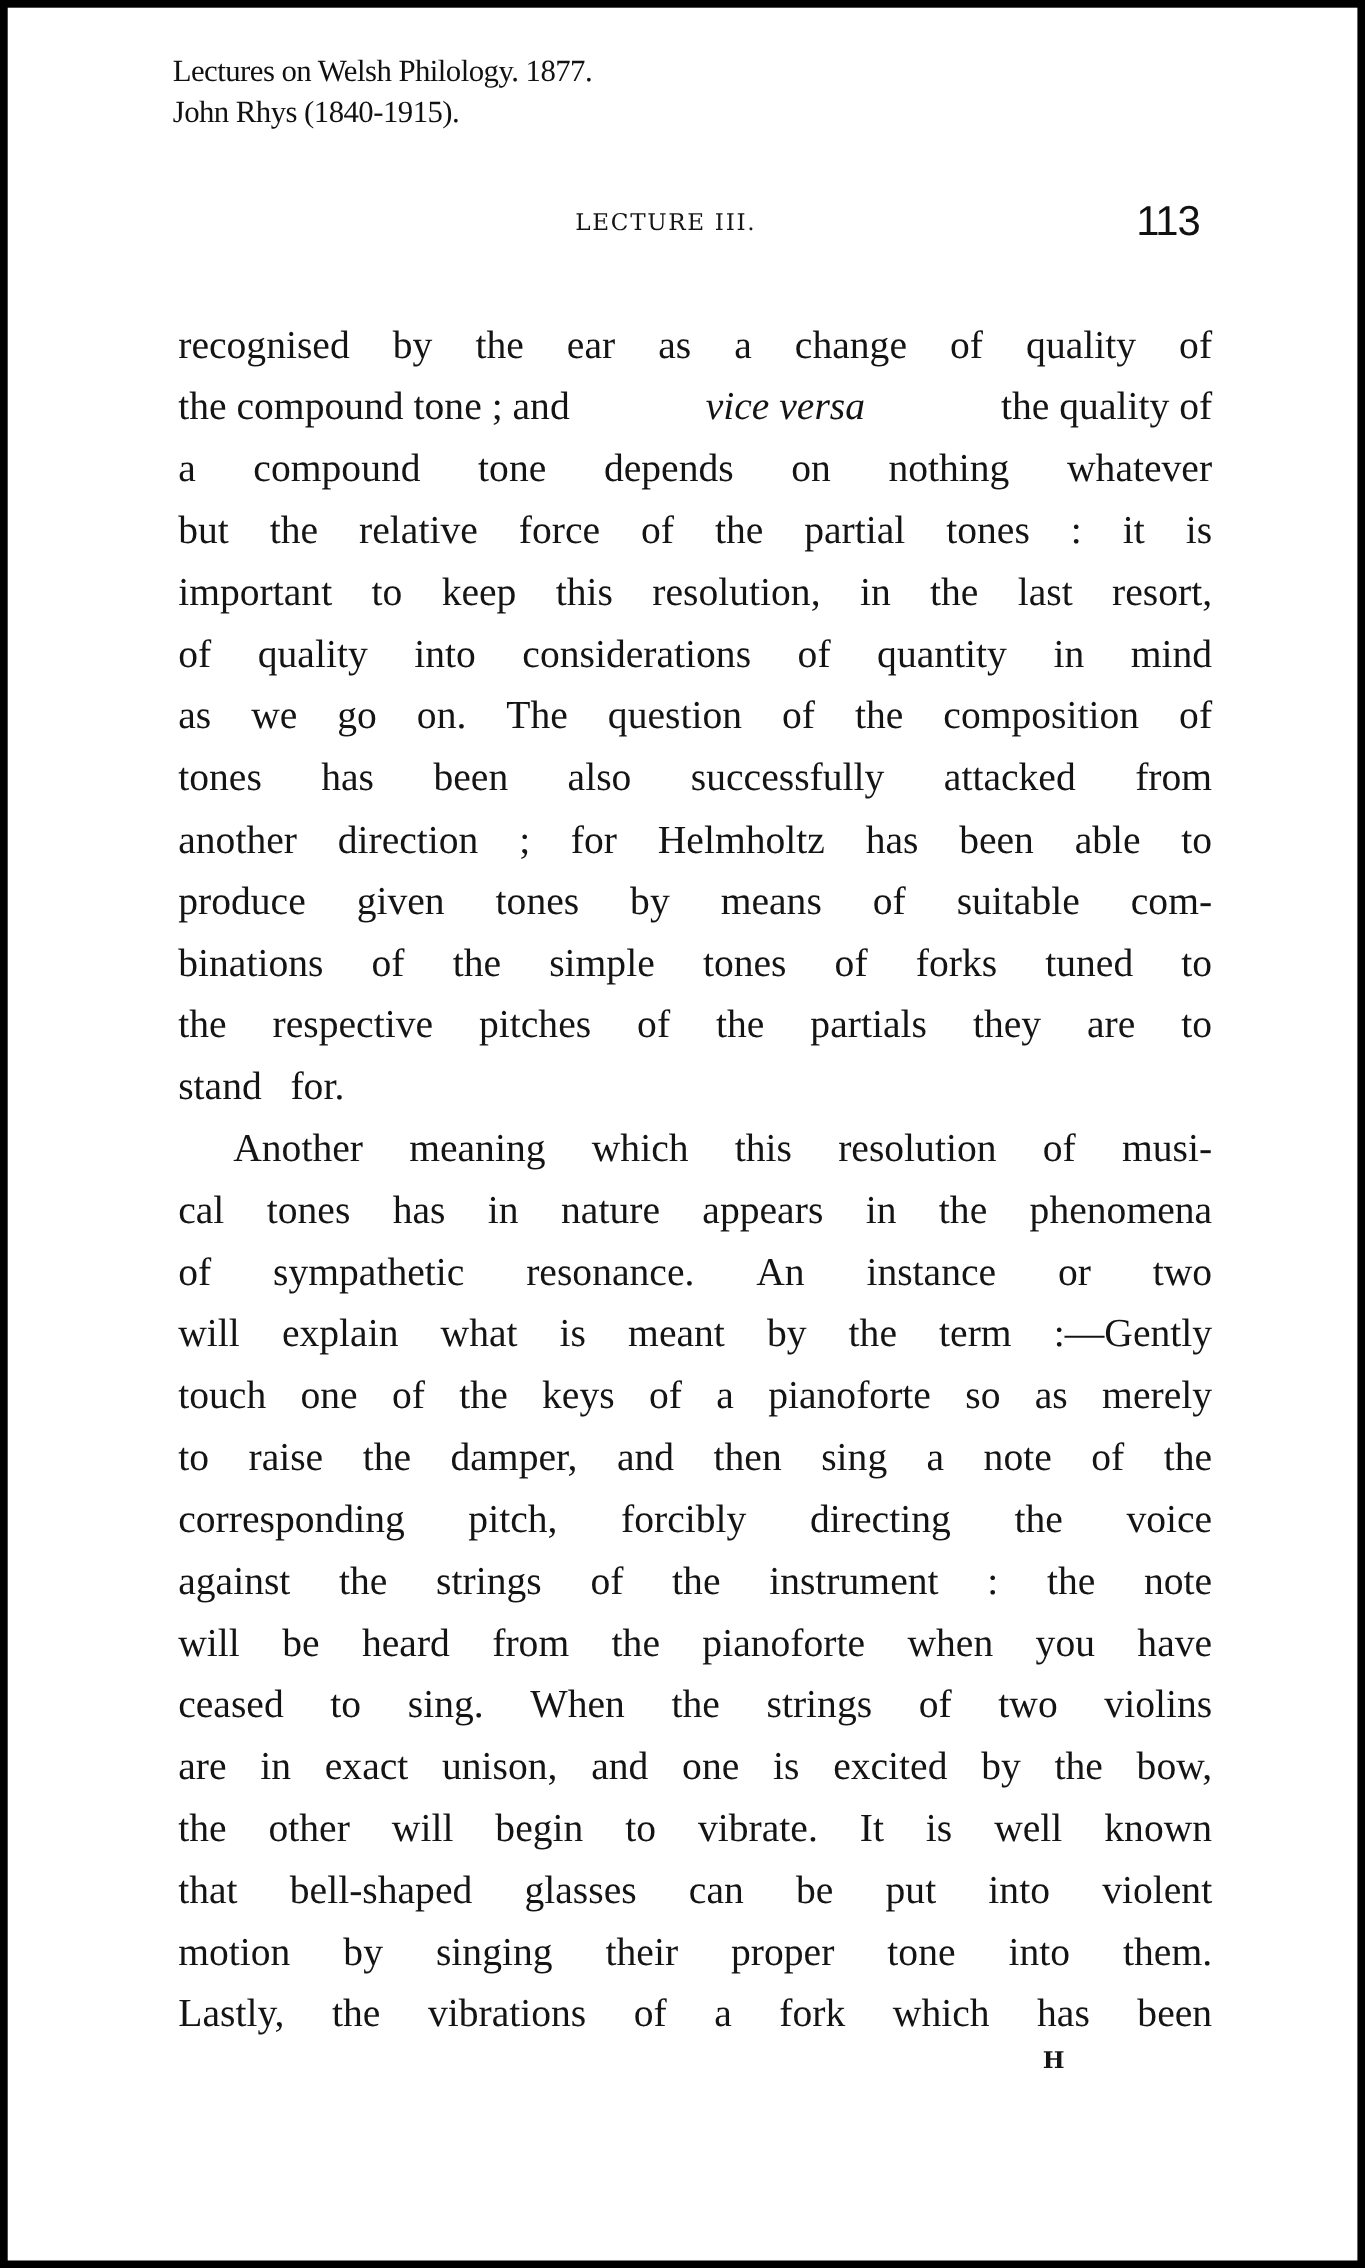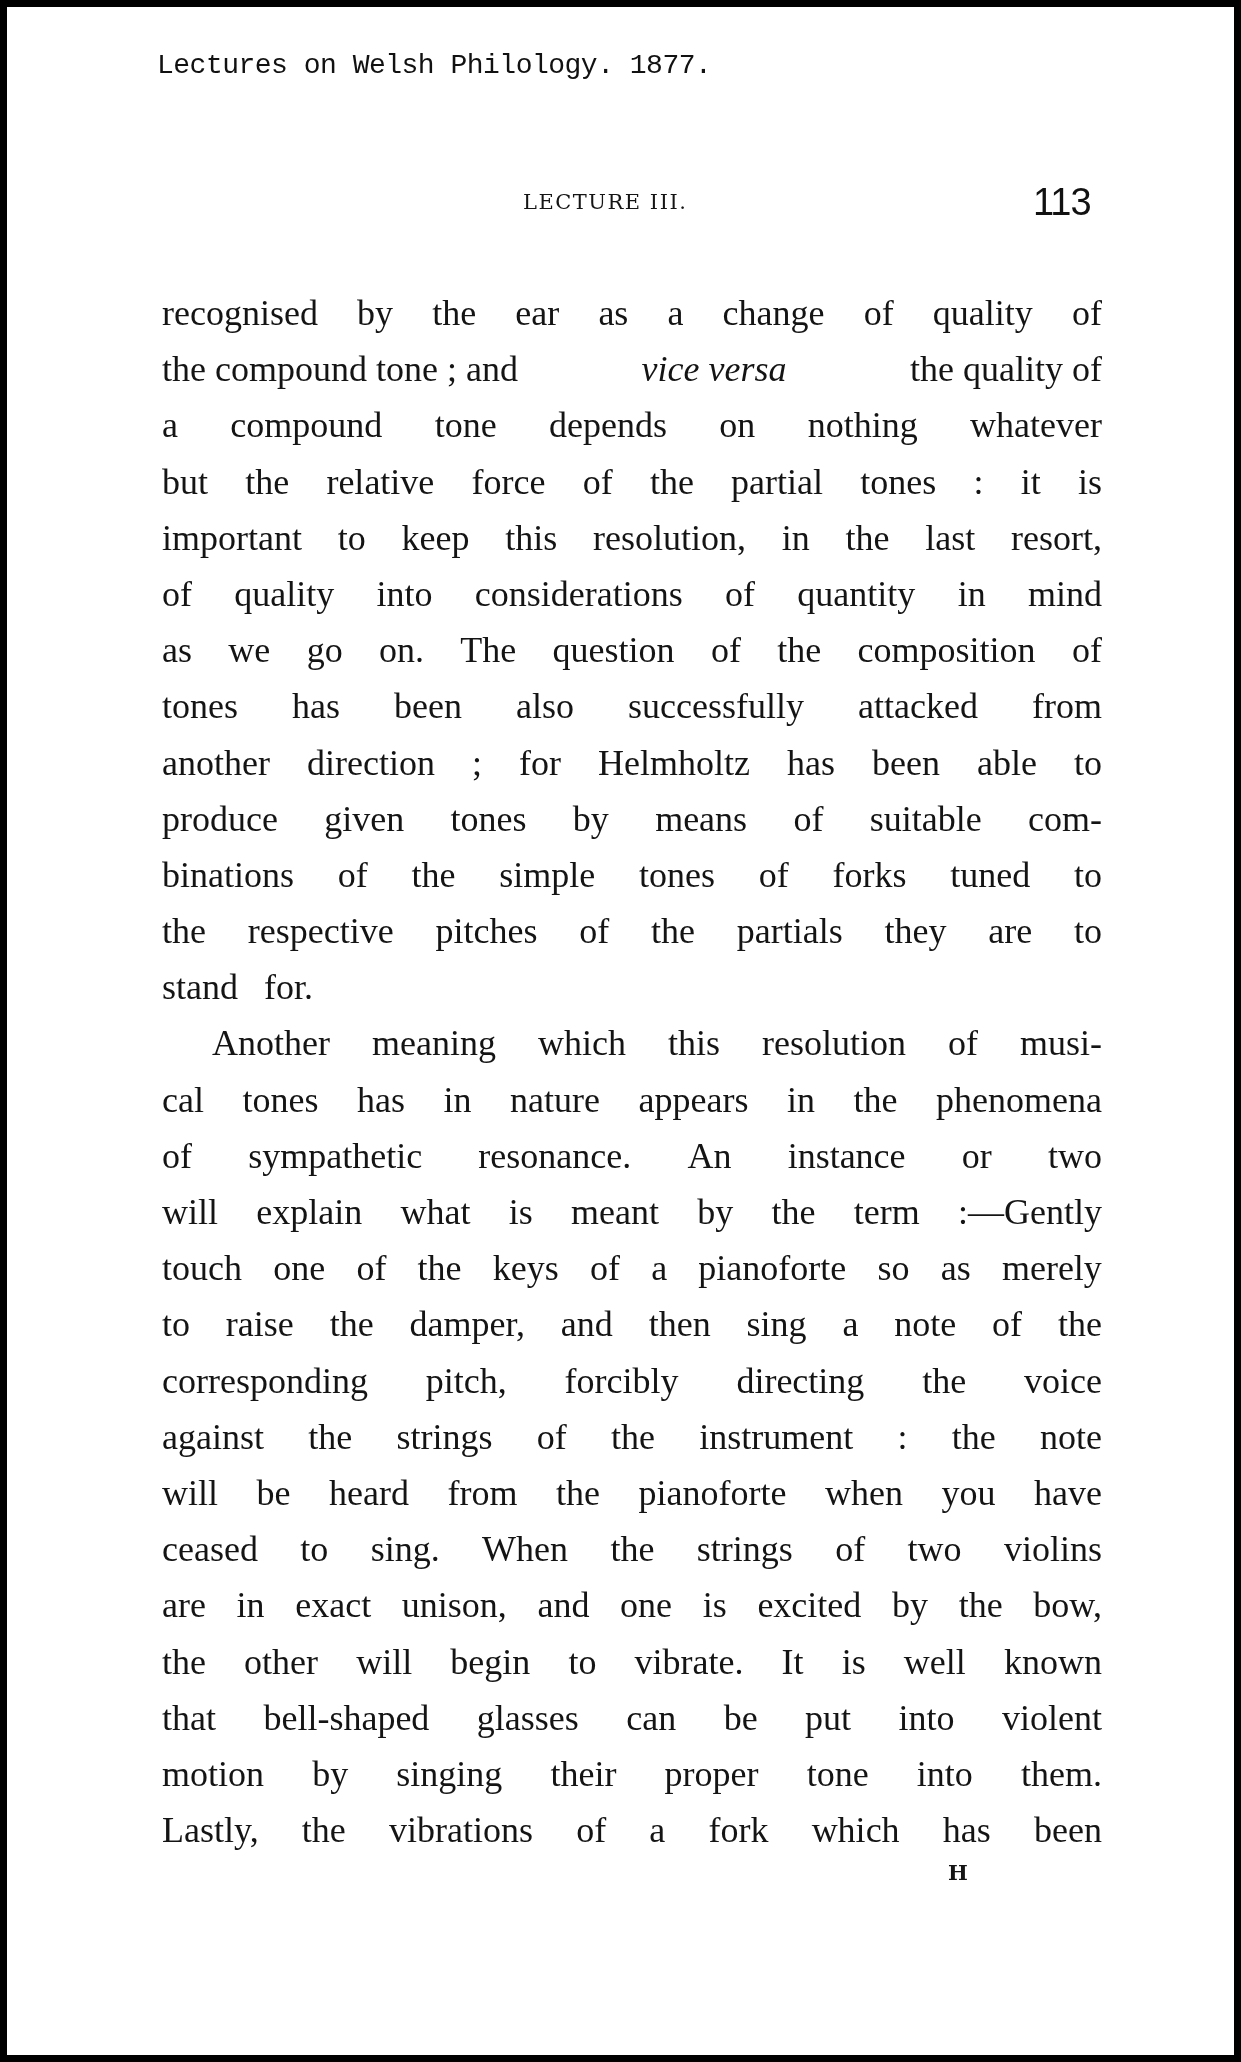--- a/index.html
+++ b/index.html
@@ -18,21 +18,21 @@
       left: 7px;
       top: 7px;
       width: 1227px;
       height: 2048px;
       background: #ffffff;
     }
     .caption {
       position: absolute;
       left: 150px;
       top: 40px;
-      font-family: Liberation Mono, monospace;
+      font-family: Liberation Serif, serif;
       font-size: 28px;
       line-height: 37px;
       color: #111111;
       letter-spacing: -0.5px;
     }
     .caption div { white-space: nowrap; }
     .running-head {
       position: absolute;
       left: 516px;
       top: 183px;
@@ -81,20 +81,21 @@
       color: #151515;
     }
   </style>
 </head>
 <body>
 
 <div class="page">
 
   <div class="caption">
     <div>Lectures on Welsh Philology. 1877.</div>
+    <div>John Rhys (1840-1915).</div>
   </div>
 
   <div class="running-head">LECTURE III.</div>
   <div class="page-number">113</div>
 
   <div class="body-text">
     <div class="jline">
         <span class="w">recognised</span>
         <span class="w">by</span>
         <span class="w">the</span>

